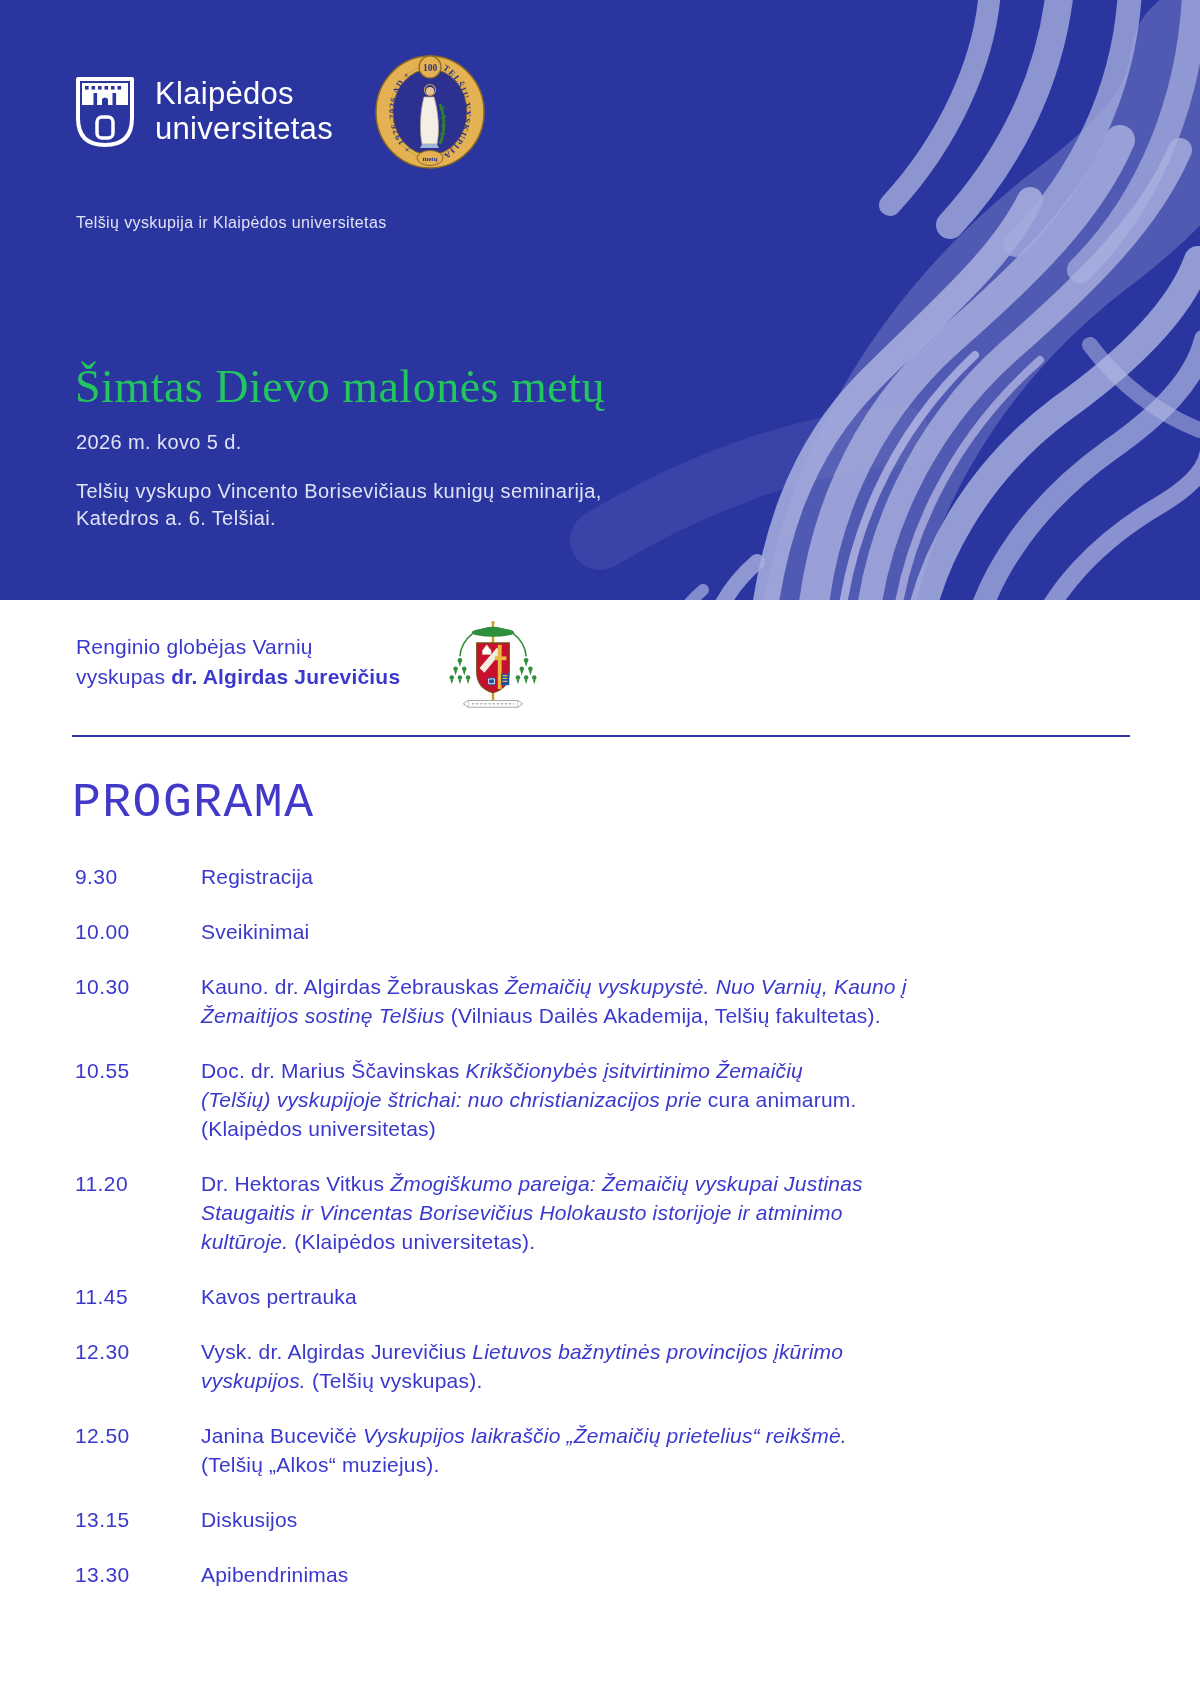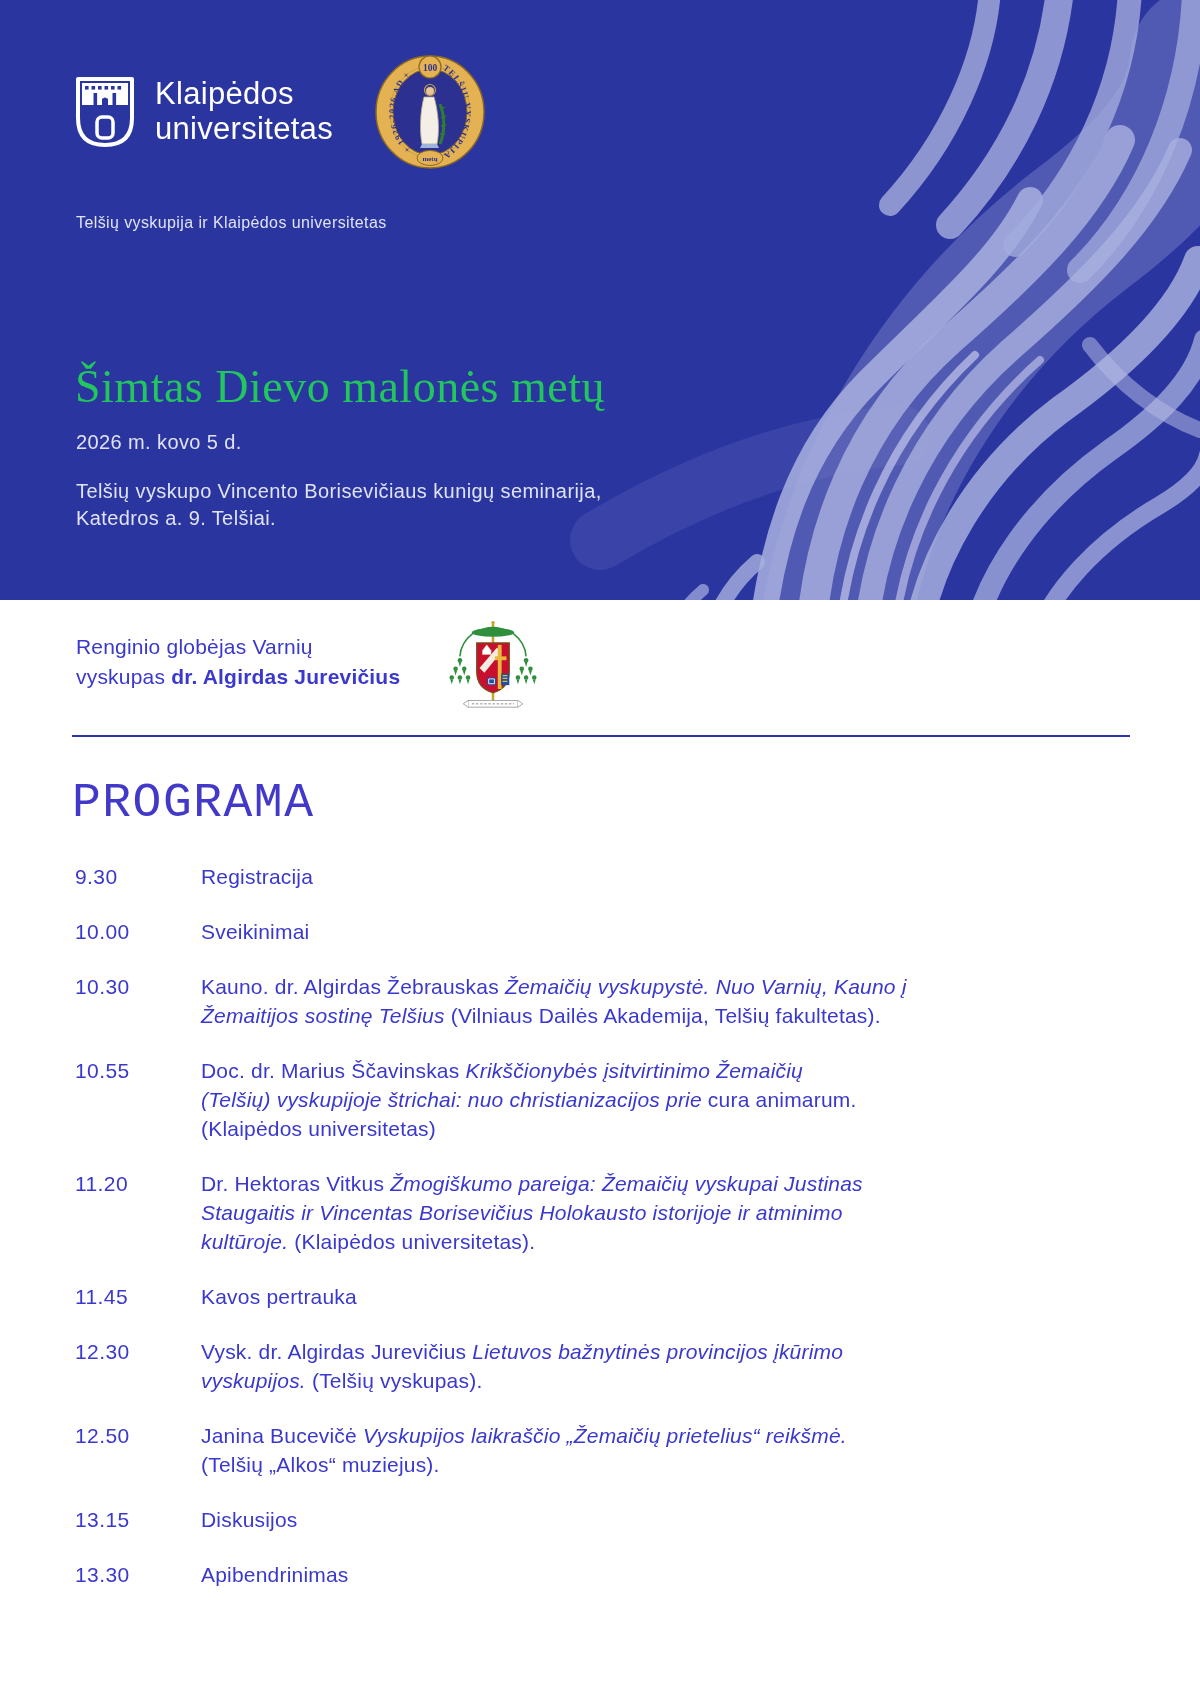--- a/index.html
+++ b/index.html
@@ -112,21 +112,21 @@
         <path d="M48 90 L46 94 H65 L63 90 Z" fill="#9fb4d8"></path>
         <path d="M66 50 C71 62 71 78 66 90" stroke="#2e7d32" stroke-width="3" fill="none"></path>
         <path d="M66 56 l5 -3 M67 64 l5 -2 M67 72 l5 -1 M66 80 l5 0" stroke="#2e7d32" stroke-width="1.4"></path>
       </g>
     </svg>
 
     <div class="organizers">Telšių vyskupija ir Klaipėdos universitetas</div>
     <h1 class="title">Šimtas Dievo malonės metų</h1>
     <div class="date">2026 m. kovo 5 d.</div>
     <div class="venue">Telšių vyskupo Vincento Borisevičiaus kunigų seminarija,
-Katedros a. 9. Telšiai.</div>
+Katedros a. 6. Telšiai.</div>
   </header>
 
   <div class="patron">
     <div>Renginio globėjas Varnių</div>
     <div><span>vyskupas </span><strong>dr. Algirdas Jurevičius</strong></div>
   </div>
 
   <svg class="coa" width="96" height="94" viewBox="0 0 100 98" aria-hidden="true">
     <rect x="48.7" y="6" width="2.6" height="82" fill="#c9a227"></rect>
     <rect x="42" y="13.5" width="16" height="2.6" fill="#c9a227"></rect>

